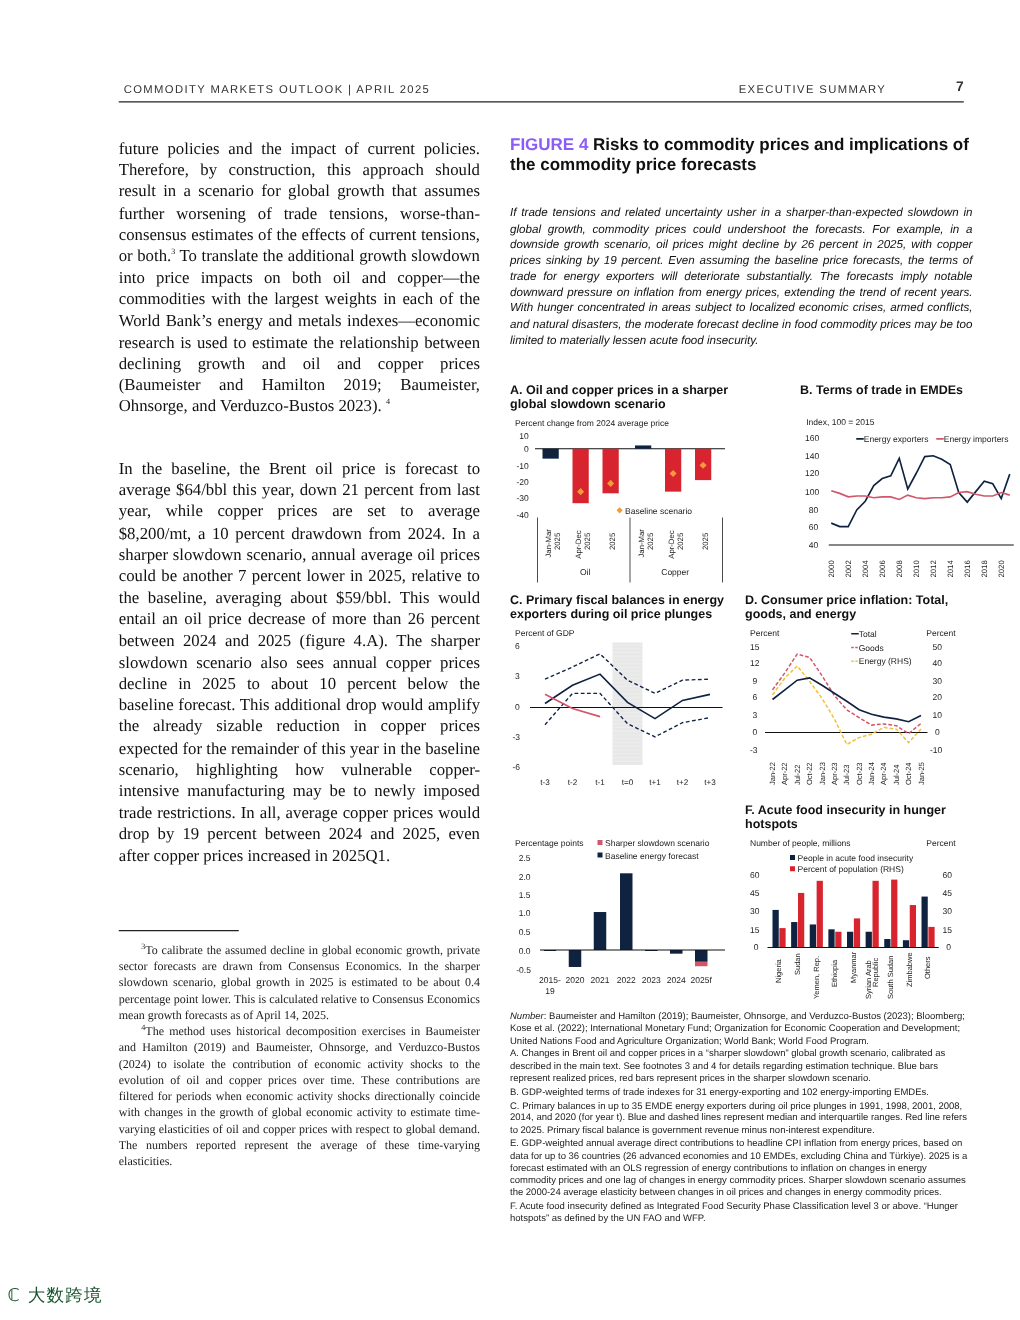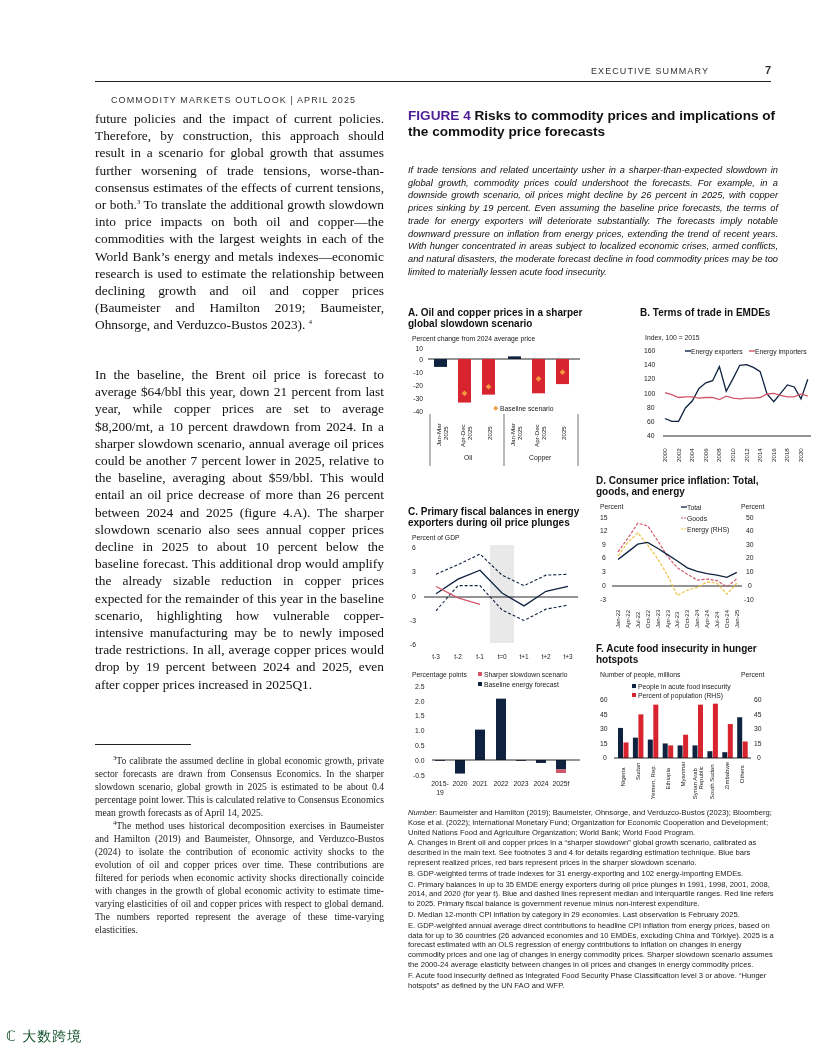--- a/index.html
+++ b/index.html
@@ -1,30 +1,30 @@
 <!DOCTYPE html>
 <html><head>
 <meta charset="utf-8">
 <style>
   * { box-sizing: border-box; margin: 0; padding: 0; }
   body { width: 816px; height: 1056px; background: #fff; position: relative; overflow: hidden; color: #1a1a1a; }
   .header { position: absolute; left: 95px; top: 64px; width: 676px; height: 18px; border-bottom: 1.2px solid #222; font-family: "Liberation Sans", sans-serif; font-size: 9px; letter-spacing: 1.1px; color: #333; }
-  .header .left { position: absolute; left: 16px; top: 2px; margin-top: 29px; }
+  .header .left { position: absolute; left: 4px; top: 2px; }
   .header .right { position: absolute; right: 62px; top: 2px; }
   .header .pg { position: absolute; right: 0; top: 0; font-weight: bold; font-size: 11px; letter-spacing: 0; }
   .body-col { position: absolute; left: 95px; width: 289px; font-family: "Liberation Serif", serif; font-size: 13.4px; line-height: 17.2px; text-align: justify; color: #111; }
   .p1 { top: 110px; }
   .p2 { top: 366px; }
   .fn-rule { position: absolute; left: 95px; top: 744px; width: 96px; border-top: 1px solid #222; }
   .footnotes { position: absolute; left: 95px; top: 754px; width: 289px; font-family: "Liberation Serif", serif; font-size: 9.6px; line-height: 13px; text-align: justify; color: #222; }
   .footnotes p { text-indent: 18px; }
   sup { font-size: 6.5px; vertical-align: super; line-height: 0; }
   .fig { position: absolute; left: 408px; top: 108px; width: 370px; font-family: "Liberation Sans", sans-serif; }
   .fig-title { font-size: 13.6px; font-weight: bold; line-height: 16px; color: #111; }
-  .fig-title .num { color: #4c1d95; }
+  .fig-title .num { color: #8b5cf6; }
   .fig-lead { margin-top: 24px; font-size: 9.3px; font-style: italic; line-height: 12.7px; text-align: justify; color: #111; }
   .panel { position: absolute; font-family: "Liberation Sans", sans-serif; }
   .panel .ptitle { font-size: 10px; font-weight: bold; line-height: 10.8px; color: #111; }
   .panel svg { position: absolute; left: 0; }
   .notes { position: absolute; left: 408px; top: 808px; width: 372px; font-family: "Liberation Sans", sans-serif; font-size: 7.6px; line-height: 9.8px; color: #222; }
   .notes p { margin-bottom: 1px; }
   .wm { position: absolute; left: 6px; top: 1028px; font-family: "DejaVu Sans", sans-serif; font-size: 14px; color: #14532d; letter-spacing: 1px; }
   text { font-family: "Liberation Sans", sans-serif; }
 </style>
 </head>
@@ -130,21 +130,21 @@
         <text transform="translate(95,132) rotate(-90)">2010</text>
         <text transform="translate(108.6,132) rotate(-90)">2012</text>
         <text transform="translate(122.2,132) rotate(-90)">2014</text>
         <text transform="translate(135.8,132) rotate(-90)">2016</text>
         <text transform="translate(149.39999999999998,132) rotate(-90)">2018</text>
         <text transform="translate(163,132) rotate(-90)">2020</text>
       </g>
   </svg>
 </div>
 
-<div class="panel" style="left:408px; top:476px; width:185px; height:160px;margin-top:31px;">
+<div class="panel" style="left:408px; top:476px; width:185px; height:160px;">
   <div class="ptitle">
       <div>C. Primary fiscal balances in energy</div>
       <div>exporters during oil price plunges</div>
     </div>
   <svg width="185" height="140" style="top:24px;">
     <text x="4" y="9" font-size="6.8" fill="#222">Percent of GDP</text>
     <rect x="82" y="14" width="24" height="98" fill="#e8e8e8"></rect>
     <g stroke="#fff" stroke-width="0.3" opacity="0.6" id="shadeC">
         <line x1="82" y1="16" x2="106" y2="16"></line>
         <line x1="82" y1="19" x2="106" y2="19"></line>
@@ -353,18 +353,17 @@
         <text transform="translate(148.2,115.2) rotate(-90)">Others</text>
       </g>
   </svg>
 </div>
 
 <div class="notes">
   <p><i>Number</i><span>: Baumeister and Hamilton (2019); Baumeister, Ohnsorge, and Verduzco-Bustos (2023); Bloomberg; Kose et al. (2022); International Monetary Fund; Organization for Economic Cooperation and Development; United Nations Food and Agriculture Organization; World Bank; World Food Program.</span></p>
   <p>A. Changes in Brent oil and copper prices in a “sharper slowdown” global growth scenario, calibrated as described in the main text. See footnotes 3 and 4 for details regarding estimation technique. Blue bars represent realized prices, red bars represent prices in the sharper slowdown scenario.</p>
   <p>B. GDP-weighted terms of trade indexes for 31 energy-exporting and 102 energy-importing EMDEs.</p>
   <p>C. Primary balances in up to 35 EMDE energy exporters during oil price plunges in 1991, 1998, 2001, 2008, 2014, and 2020 (for year t). Blue and dashed lines represent median and interquartile ranges. Red line refers to 2025. Primary fiscal balance is government revenue minus non-interest expenditure.</p>
-  <p>D. Median 12-month CPI inflation by category in 29 economies. Last observation is February 2025.</p>
   <p>E. GDP-weighted annual average direct contributions to headline CPI inflation from energy prices, based on data for up to 36 countries (26 advanced economies and 10 EMDEs, excluding China and Türkiye). 2025 is a forecast estimated with an OLS regression of energy contributions to inflation on changes in energy commodity prices and one lag of changes in energy commodity prices. Sharper slowdown scenario assumes the 2000-24 average elasticity between changes in oil prices and changes in energy commodity prices.</p>
   <p>F. Acute food insecurity defined as Integrated Food Security Phase Classification level 3 or above. “Hunger hotspots” as defined by the UN FAO and WFP.</p>
 </div>
 
 <div class="wm"><span>ℂ</span> <span>大数跨境</span></div>
 
 </body></html>

